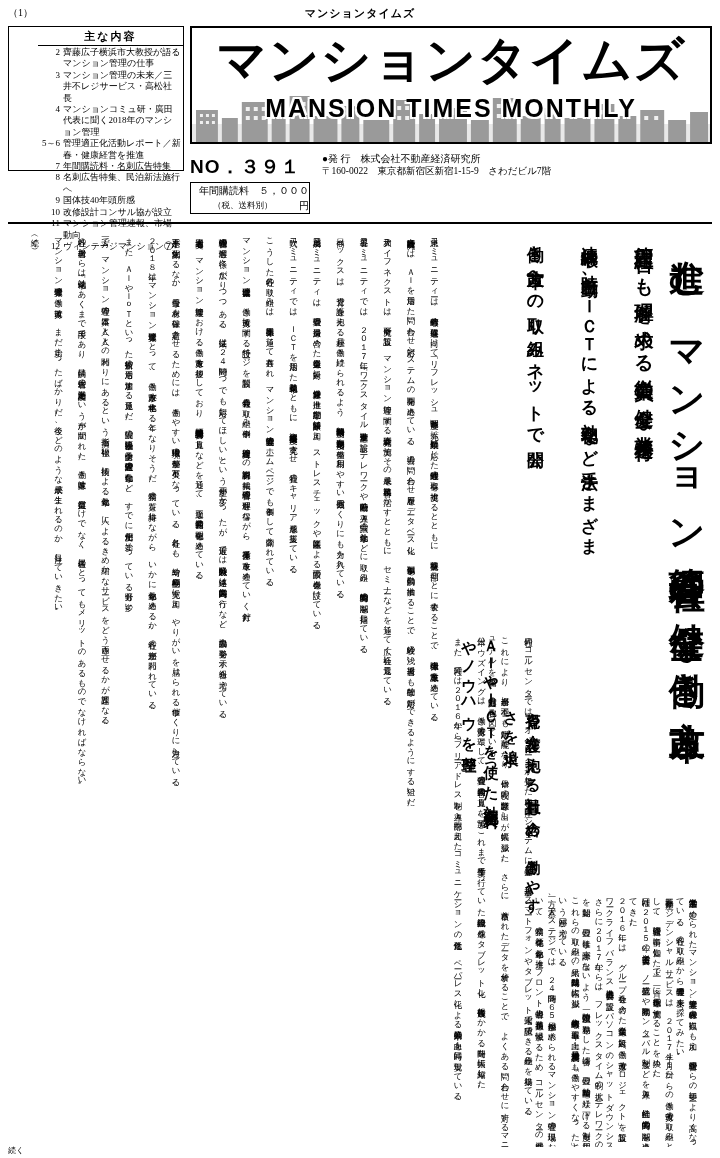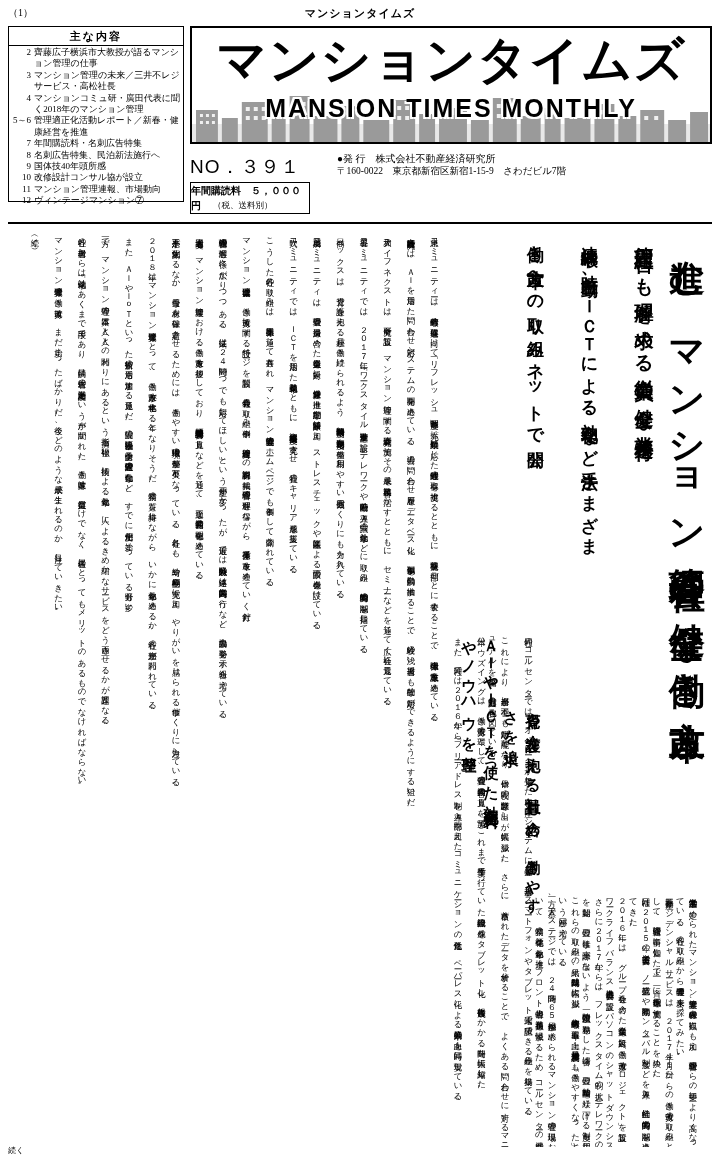--- a/index.html
+++ b/index.html
@@ -5,44 +5,44 @@
   html,body{margin:0;padding:0;background:#ffffff;}
   body{width:720px;height:1158px;font-family:"Liberation Serif","DejaVu Serif",serif;color:#000;position:relative;overflow:hidden;}
   .page{position:relative;width:720px;height:1158px;}
 
   
   .toprow{position:absolute;left:8px;top:6px;width:704px;height:16px;}
   .page-num{position:absolute;left:0;top:0;font-size:10px;}
   .top-title{position:absolute;left:50%;top:0;transform:translateX(-50%);font-size:11px;font-weight:bold;letter-spacing:1px;}
 
   
-  .indexbox{position:absolute;left:8px;top:26px;width:176px;height:176px;border:1px solid #000;box-sizing:border-box;}
+  .indexbox{position:absolute;left:8px;top:26px;width:176px;height:145px;border:1px solid #000;box-sizing:border-box;padding-left:29px;}
   .indexbox .ihead{height:18px;line-height:18px;text-align:center;font-size:11px;font-weight:bold;border-bottom:1px solid #000;letter-spacing:2px;}
   .ilist{padding:1px 0 0 0;}
   .irow{display:flex;align-items:flex-start;font-size:9px;line-height:11.4px;}
   .irow .pg{width:22px;text-align:right;padding-right:3px;flex:0 0 22px;white-space:pre;}
   .irow .tx{flex:1;padding-right:2px;}
 
   
   .masthead{position:absolute;left:190px;top:26px;width:522px;height:118px;border:2px solid #000;box-sizing:border-box;overflow:hidden;background:#fff;}
   .mast-inner{position:absolute;inset:0;}
   .skyline{position:absolute;left:0;bottom:0;width:100%;height:52px;}
   .mast-title{position:absolute;left:0;top:4px;width:100%;text-align:center;font-family:"DejaVu Sans","Liberation Sans",sans-serif;font-weight:bold;font-size:50px;letter-spacing:1px;line-height:56px;color:#000;text-shadow:2px 2px 0 #fff, -2px 2px 0 #fff, 2px -2px 0 #fff, -2px -2px 0 #fff;}
   .mast-sub{position:absolute;left:0;top:66px;width:100%;text-align:center;font-family:"Liberation Sans","DejaVu Sans",sans-serif;font-weight:bold;font-size:25px;letter-spacing:2px;color:#000;text-shadow:2px 2px 0 #fff, -2px 2px 0 #fff, 2px -2px 0 #fff, -2px -2px 0 #fff;}
 
   
   .infostrip{position:absolute;left:190px;top:150px;width:522px;height:68px;}
-  .iss-no{position:absolute;left:0;top:4px;font-size:19px;font-weight:normal;font-family:"Liberation Sans",sans-serif;letter-spacing:1px;}
-  .pub-block{position:absolute;left:147px;top:2px;width:260px;font-size:9.5px;line-height:13px;}
+  .iss-no{position:absolute;left:0;top:4px;font-size:19px;font-weight:bold;font-family:"Liberation Sans",sans-serif;letter-spacing:1px;}
+  .pub-block{position:absolute;left:132px;top:2px;width:260px;font-size:9.5px;line-height:13px;}
   .pub-line1{font-size:10px;}
   .date-block{position:absolute;right:0;top:0;width:120px;text-align:center;}
   .date-year{font-size:10px;}
   .date-main{font-size:20px;font-weight:bold;letter-spacing:2px;margin-top:2px;}
   .date-box{margin-top:4px;border:1px solid #000;font-size:9.5px;line-height:14px;text-align:center;}
-  .fee-box{position:absolute;left:0;top:32px;width:120px;border:1px solid #000;font-size:10px;line-height:15px;text-align:left;box-sizing:border-box;font-weight:bold;}
+  .fee-box{position:absolute;left:0;top:32px;width:120px;border:1px solid #000;font-size:10px;line-height:15px;text-align:right;box-sizing:border-box;}
   .fee-note{position:absolute;left:23px;top:50px;font-size:8.5px;}
 
   .hr-thick{position:absolute;left:8px;top:222px;width:704px;border-top:2px solid #000;}
   .headline-main{position:absolute;right:10px;top:232px;height:660px;font-family:"DejaVu Sans","Liberation Sans",sans-serif;font-weight:bold;font-size:36px;letter-spacing:3px;line-height:46px;writing-mode:vertical-rl;}
   .headline-sub{position:absolute;right:62px;top:232px;height:520px;font-family:"DejaVu Sans","Liberation Sans",sans-serif;font-weight:bold;font-size:19px;letter-spacing:2px;line-height:27px;writing-mode:vertical-rl;}
   .headline-sub2{position:absolute;right:118px;top:232px;height:330px;font-family:"DejaVu Sans","Liberation Sans",sans-serif;font-weight:bold;font-size:17px;letter-spacing:2px;line-height:25px;writing-mode:vertical-rl;}
   .headline-sub3{position:absolute;right:172px;top:232px;height:260px;font-family:"DejaVu Sans","Liberation Sans",sans-serif;font-weight:bold;font-size:17px;letter-spacing:2px;line-height:25px;writing-mode:vertical-rl;}
 
   .sub-head{position:absolute;font-family:"DejaVu Sans","Liberation Sans",sans-serif;font-weight:bold;font-size:15px;letter-spacing:2px;line-height:22px;writing-mode:vertical-rl;}
   #sh-ai{right:218px;top:630px;height:190px;}

